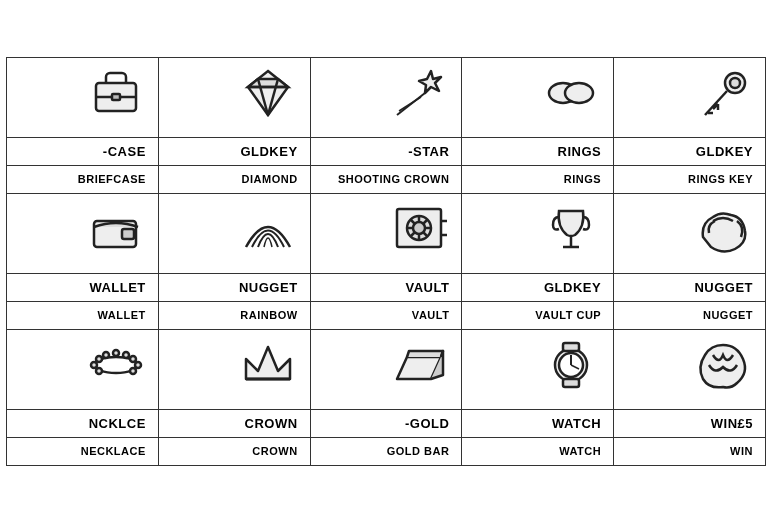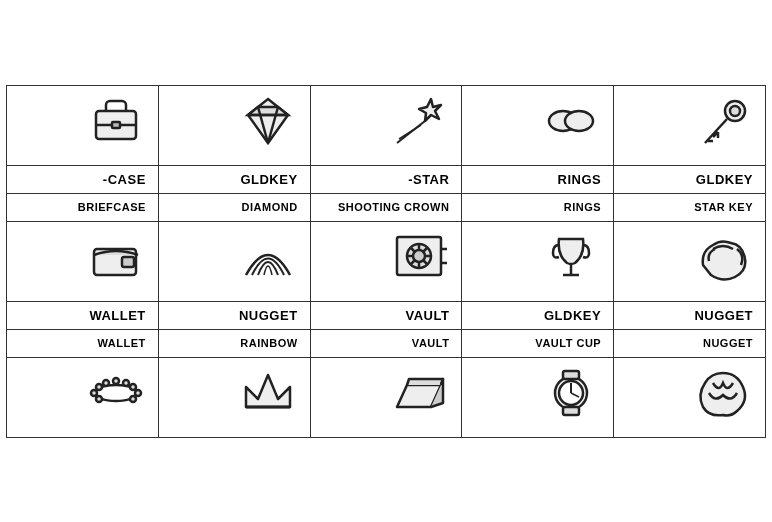--- a/index.html
+++ b/index.html
@@ -89,21 +89,21 @@
         <td class="ocr-label">GLDKEY</td>
         <td class="ocr-label">-STAR</td>
         <td class="ocr-label">RINGS</td>
         <td class="ocr-label">GLDKEY</td>
       </tr>
       <tr>
         <td class="correct-label">BRIEFCASE</td>
         <td class="correct-label">DIAMOND</td>
         <td class="correct-label">SHOOTING CROWN</td>
         <td class="correct-label">RINGS</td>
-        <td class="correct-label">STAR KEY</td>
+        <td class="correct-label">RINGS KEY</td>
       </tr>
       <tr>
         <td class="icon-cell"><svg viewBox="0 0 60 60" fill="none" stroke="#222" stroke-width="2.5">
       <rect x="8" y="22" width="42" height="26" rx="3" fill="#eee" stroke="#222"></rect>
       <path d="M8 28 Q30 20 52 28" stroke="#222" fill="#ddd"></path>
       <rect x="36" y="30" width="12" height="10" rx="2" fill="#ccc" stroke="#222"></rect>
     </svg></td>
         <td class="icon-cell"><svg viewBox="0 0 60 60" fill="none" stroke="#222" stroke-width="2.5">
       <path d="M8,48 Q30,8 52,48" stroke="#222" stroke-width="2.5" fill="none"></path>
       <path d="M14,48 Q30,15 46,48" stroke="#222" stroke-width="2" fill="none"></path>
@@ -183,14 +183,28 @@
       <line x1="30" y1="30" x2="38" y2="34" stroke="#222" stroke-width="1.5"></line>
       <rect x="22" y="8" width="16" height="8" rx="2" fill="#ddd" stroke="#222"></rect>
       <rect x="22" y="44" width="16" height="8" rx="2" fill="#ddd" stroke="#222"></rect>
     </svg></td>
         <td class="icon-cell"><svg viewBox="0 0 60 60" fill="none" stroke="#222" stroke-width="2.5">
       <path d="M30,10 Q44,10 50,24 Q56,38 44,48 Q38,54 30,52 Q16,54 10,44 Q4,32 12,20 Q18,10 30,10 Z" fill="#eee" stroke="#222"></path>
       <path d="M20,20 Q26,30 30,20 Q34,30 40,20" stroke="#222" fill="none"></path>
       <path d="M16,30 Q22,40 30,32 Q38,40 44,30" stroke="#222" fill="none"></path>
     </svg></td>
       </tr>
+      <tr>
+        <td class="ocr-label">NCKLCE</td>
+        <td class="ocr-label">CROWN</td>
+        <td class="ocr-label">-GOLD</td>
+        <td class="ocr-label">WATCH</td>
+        <td class="ocr-label">WIN£5</td>
+      </tr>
+      <tr>
+        <td class="correct-label">NECKLACE</td>
+        <td class="correct-label">CROWN</td>
+        <td class="correct-label">GOLD BAR</td>
+        <td class="correct-label">WATCH</td>
+        <td class="correct-label">WIN</td>
+      </tr>
     </tbody>
 </table>
 
 </body></html>

